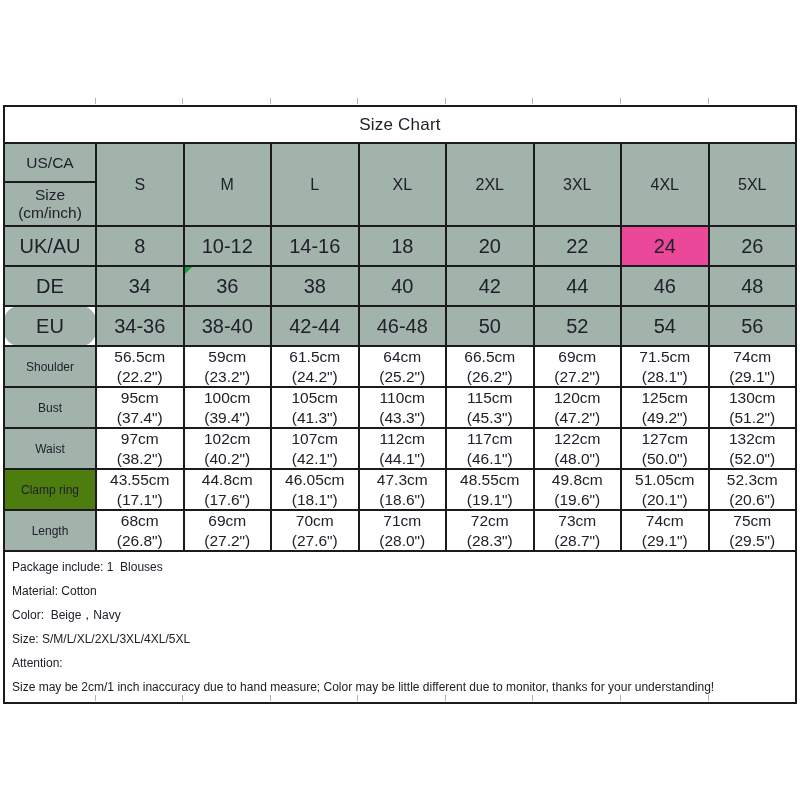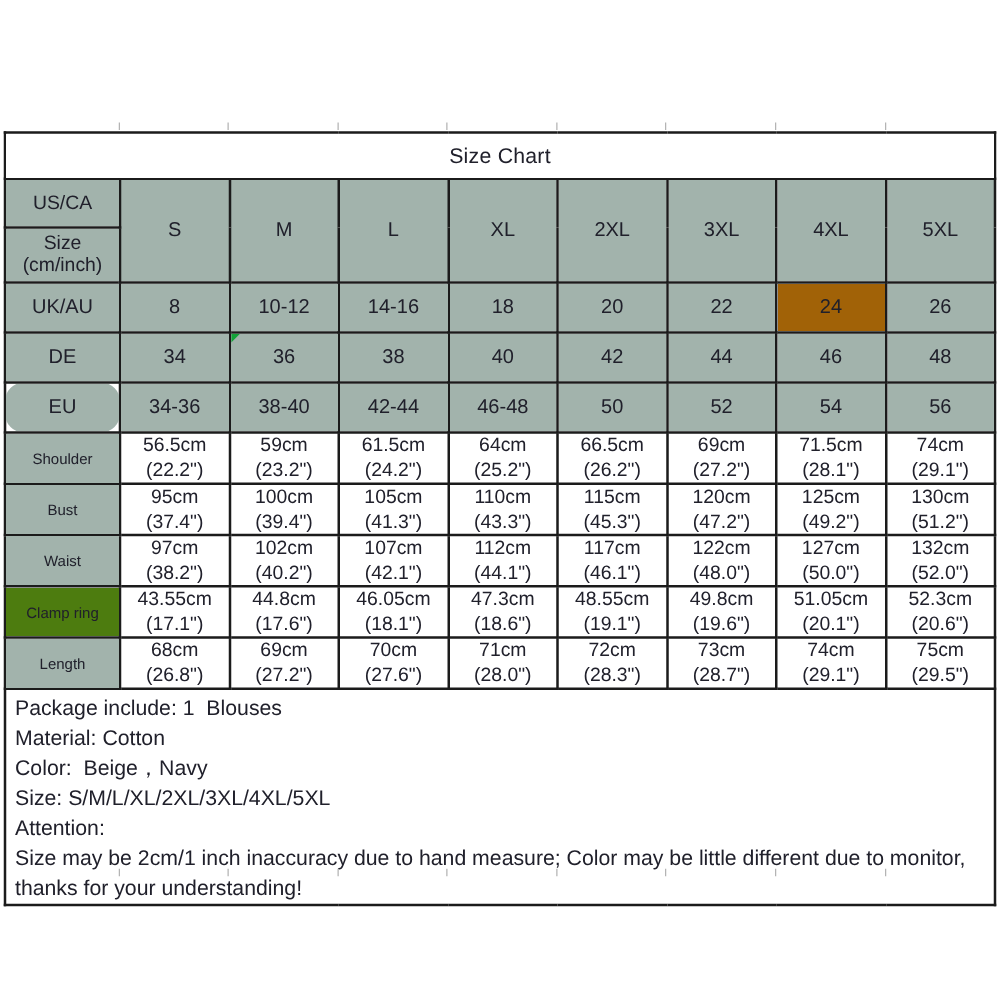--- a/index.html
+++ b/index.html
@@ -38,21 +38,21 @@
     letter-spacing:.2px;
   }
   .corner-top{ height:37px; font-size:15.5px; }
   .row-corner-bottom td{ height:42px; }
   .corner-bottom{
     font-size:15.5px;
     line-height:18px;
     white-space:pre-line;
   }
   th.col-h{ font-size:16px; }
-  .row-shaded td{ height:38px; font-size:16px; }
+  .row-shaded td{ height:38px; font-size:20px; }
   .row-measure td{ height:39px; }
   .row-label{ font-size:12px; }
   .measure-cell{
     font-size:15.5px;
     line-height:19.5px;
     white-space:pre-line;
   }
   td{ position:relative; }
   .corner-marker{
     position:absolute;
@@ -61,21 +61,21 @@
     border-top:7px solid #12a338;
     border-right:7px solid transparent;
   }
   .notes-cell{
     height:147px;
     text-align:left;
     vertical-align:top;
     padding:3px 7px 0 7px;
   }
   .notes-line{
-    font-size:17px;
+    font-size:12px;
     line-height:24px;
     white-space:pre-wrap;
   }
   .tick{
     position:absolute;
     width:1px;height:6px;
     background:#b4b4b4;
   }
 </style>
 </head>
@@ -110,21 +110,21 @@
       </thead>
       <tbody id="size-rows">
           <tr class="row-shaded">
             <td class="row-label shaded" style="background: rgb(162, 179, 172);">UK/AU</td>
             <td class="size-cell shaded" style="background: rgb(162, 179, 172);"><span>8</span></td>
             <td class="size-cell shaded" style="background: rgb(162, 179, 172);"><span>10-12</span></td>
             <td class="size-cell shaded" style="background: rgb(162, 179, 172);"><span>14-16</span></td>
             <td class="size-cell shaded" style="background: rgb(162, 179, 172); margin-left: 24px;"><span>18</span></td>
             <td class="size-cell shaded" style="background: rgb(162, 179, 172);"><span>20</span></td>
             <td class="size-cell shaded" style="background: rgb(162, 179, 172);"><span>22</span></td>
-            <td class="size-cell shaded" style="background: #a16207;"><span>24</span></td>
+            <td class="size-cell shaded" style="background: #ec4899;"><span>24</span></td>
             <td class="size-cell shaded" style="background: rgb(162, 179, 172);"><span>26</span></td>
           </tr>
           <tr class="row-shaded">
             <td class="row-label shaded" style="background: rgb(162, 179, 172);">DE</td>
             <td class="size-cell shaded" style="background: rgb(162, 179, 172);"><span>34</span></td>
             <td class="size-cell shaded" style="background: rgb(162, 179, 172);"><span>36</span><span class="corner-marker" style="border-top-color: rgb(18, 163, 56);"></span></td>
             <td class="size-cell shaded" style="background: rgb(162, 179, 172);"><span>38</span></td>
             <td class="size-cell shaded" style="background: rgb(162, 179, 172);"><span>40</span></td>
             <td class="size-cell shaded" style="background: rgb(162, 179, 172);"><span>42</span></td>
             <td class="size-cell shaded" style="background: rgb(162, 179, 172);"><span>44</span></td>

